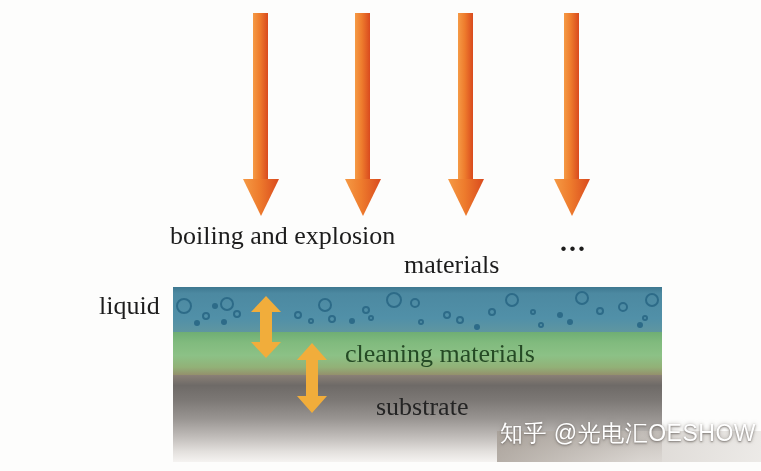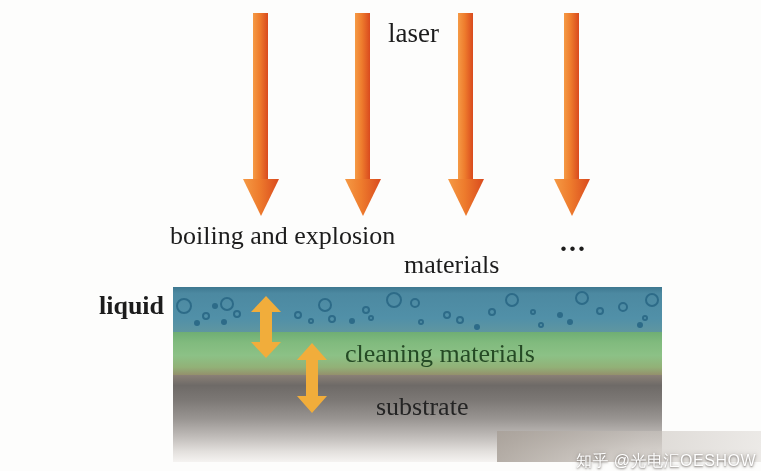--- a/index.html
+++ b/index.html
@@ -20,21 +20,21 @@
     background:linear-gradient(90deg,var(--laser-light,#f59a45) 0%,#ee7c2d 45%,var(--laser-dark,#d94a1e) 100%);
     clip-path:polygon(0 0,100% 0,50% 100%);
   }
   .arrow1{left:242px}.arrow2{left:344px}.arrow3{left:447px}.arrow4{left:553px}
   
   .lbl{position:absolute;font-size:26px;line-height:1.1;white-space:nowrap;}
   .lbl-laser{left:388px;top:19px;font-size:27px;}
   .lbl-boiling{left:170px;top:222px;text-align:right;}
   .lbl-vibration{left:404px;top:251px;}
   .lbl-dots{left:560px;top:227px;font-size:28px;font-weight:bold;letter-spacing:2px;}
-  .lbl-liquid{left:99px;top:292px;font-weight:bold;}
+  .lbl-liquid{left:99px;top:292px;}
   .lbl-cleaning{left:345px;top:340px;color:var(--cleaning-text,#254a25);}
   .lbl-substrate{left:376px;top:393px;color:#242424;}
   
   .layers-box{position:absolute;left:173px;top:287px;width:489px;height:175px;}
   .layer{position:absolute;left:0;width:100%;}
   .layer-liquid{
     top:0;height:45px;
     background:linear-gradient(180deg,#3e7890 0%,#4c89a1 14%,var(--liquid,#5190a8) 70%,#5f96a0 100%);
   }
   .layer-cleaning{
@@ -53,23 +53,23 @@
   .impulse{position:absolute;}
   .impulse-a{left:251px;top:296px;}
   .impulse-b{left:297px;top:343px;}
   .impulse svg{display:block;}
   
   .watermark-band{
     position:absolute;left:497px;top:431px;width:264px;height:31px;
     background:linear-gradient(100deg,rgba(168,160,152,.85) 0%,rgba(200,194,188,.6) 55%,rgba(216,211,206,.45) 100%);
   }
   .watermark-text{
-    position:absolute;right:5px;top:451px;
+    position:absolute;right:5px;top:418px;
     font-family:"Liberation Sans","DejaVu Sans",sans-serif;
-    font-size:16px;color:#fff;letter-spacing:.5px;white-space:nowrap;
+    font-size:23px;color:#fff;letter-spacing:.5px;white-space:nowrap;
     text-shadow:0 1px 2px rgba(110,105,100,.85),0 0 4px rgba(130,125,120,.6);
   }
 </style>
 </head>
 <body>
 
 <div class="stage">
 
   <div class="laser-arrow arrow1">
     <div class="shaft"></div>
@@ -81,21 +81,20 @@
   </div>
   <div class="laser-arrow arrow3">
     <div class="shaft"></div>
     <div class="head"></div>
   </div>
   <div class="laser-arrow arrow4">
     <div class="shaft"></div>
     <div class="head"></div>
   </div>
 
-  <span class="lbl lbl-laser">laser</span>
   <span class="lbl lbl-boiling">boiling and explosion</span>
   <span class="lbl lbl-vibration">materials</span>
   <span class="lbl lbl-dots">...</span>
   <span class="lbl lbl-liquid">liquid</span>
 
   <div class="layers-box">
     <div class="layer layer-liquid"></div>
     <div class="layer layer-cleaning"></div>
     <div class="layer layer-substrate"></div>
   </div>

